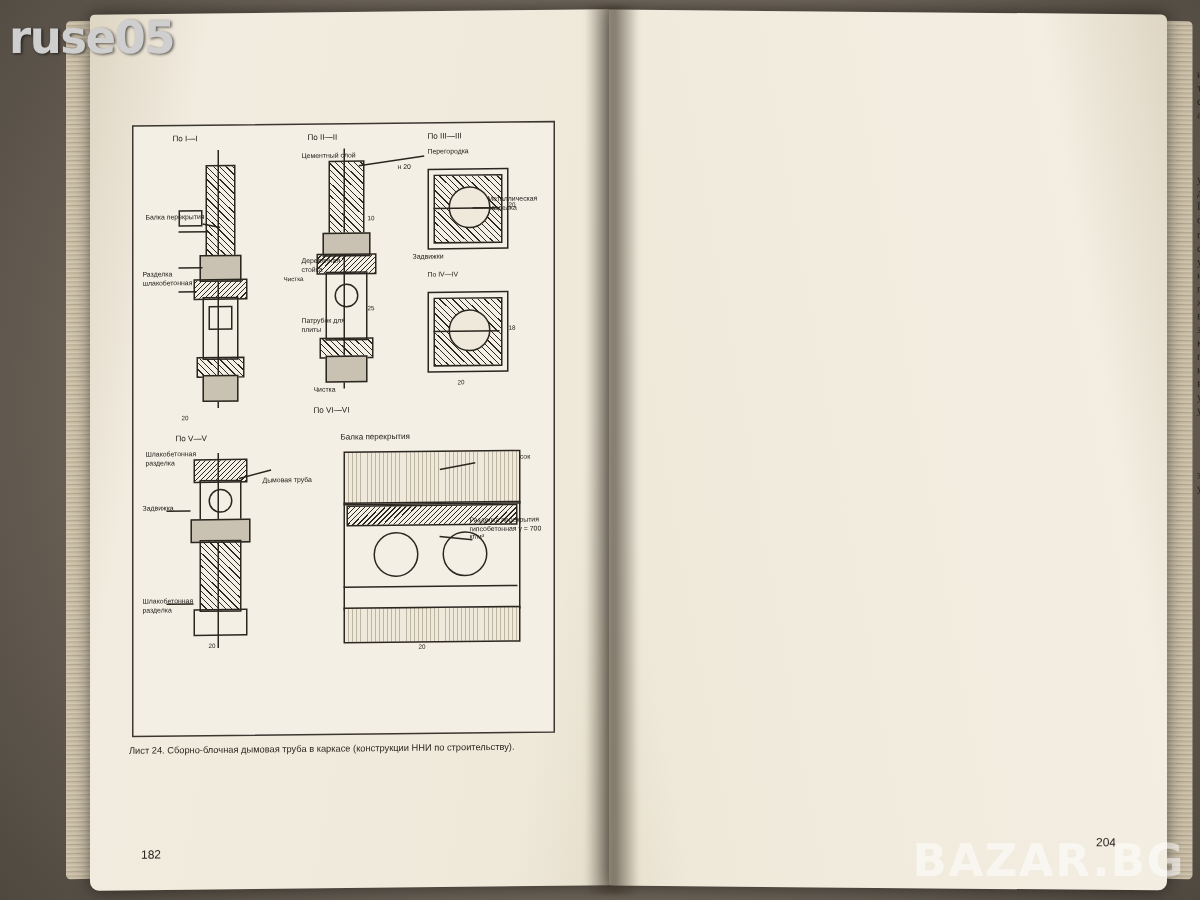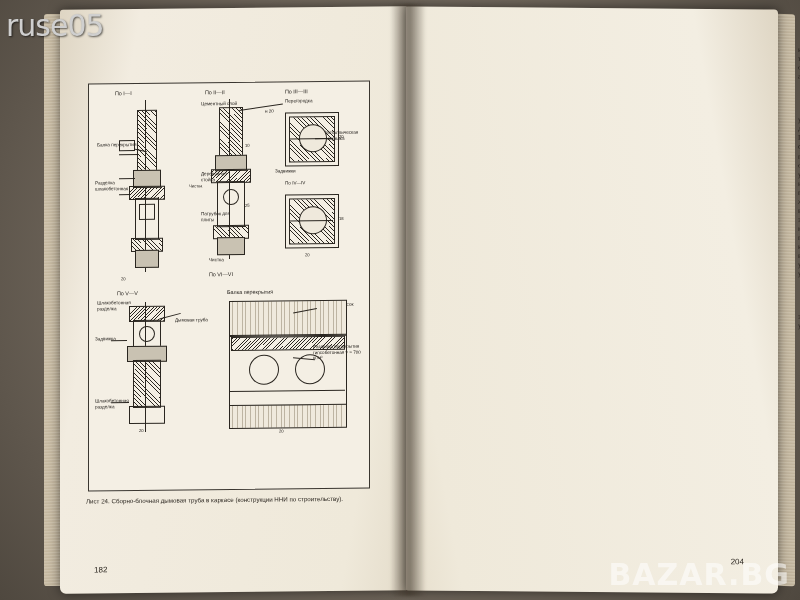--- a/index.html
+++ b/index.html
@@ -52,21 +52,21 @@
     background:repeating-linear-gradient(180deg,#c8baa0 0px,#e0d5bf 2px,#bbac92 3px);
     transform:skewY(1deg);
     border-radius:3px;
     opacity:.9;
   }
 
   
   .wm-top{
     position:absolute;left:6px;top:8px;
     font-family:"DejaVu Sans", sans-serif;
-    font-weight:normal;font-size:30px;color:#cfcfcf;
+    font-weight:bold;font-size:30px;color:#cfcfcf;
     text-shadow:1px 1px 2px rgba(0,0,0,.6);
     letter-spacing:-1px;
     z-index:40;
   }
   .wm-bottom{
     position:absolute;right:10px;bottom:8px;
     font-family:"DejaVu Sans", sans-serif;
     font-weight:bold;font-size:30px;color:rgba(255,255,255,.55);
     letter-spacing:1px;
     z-index:40;

